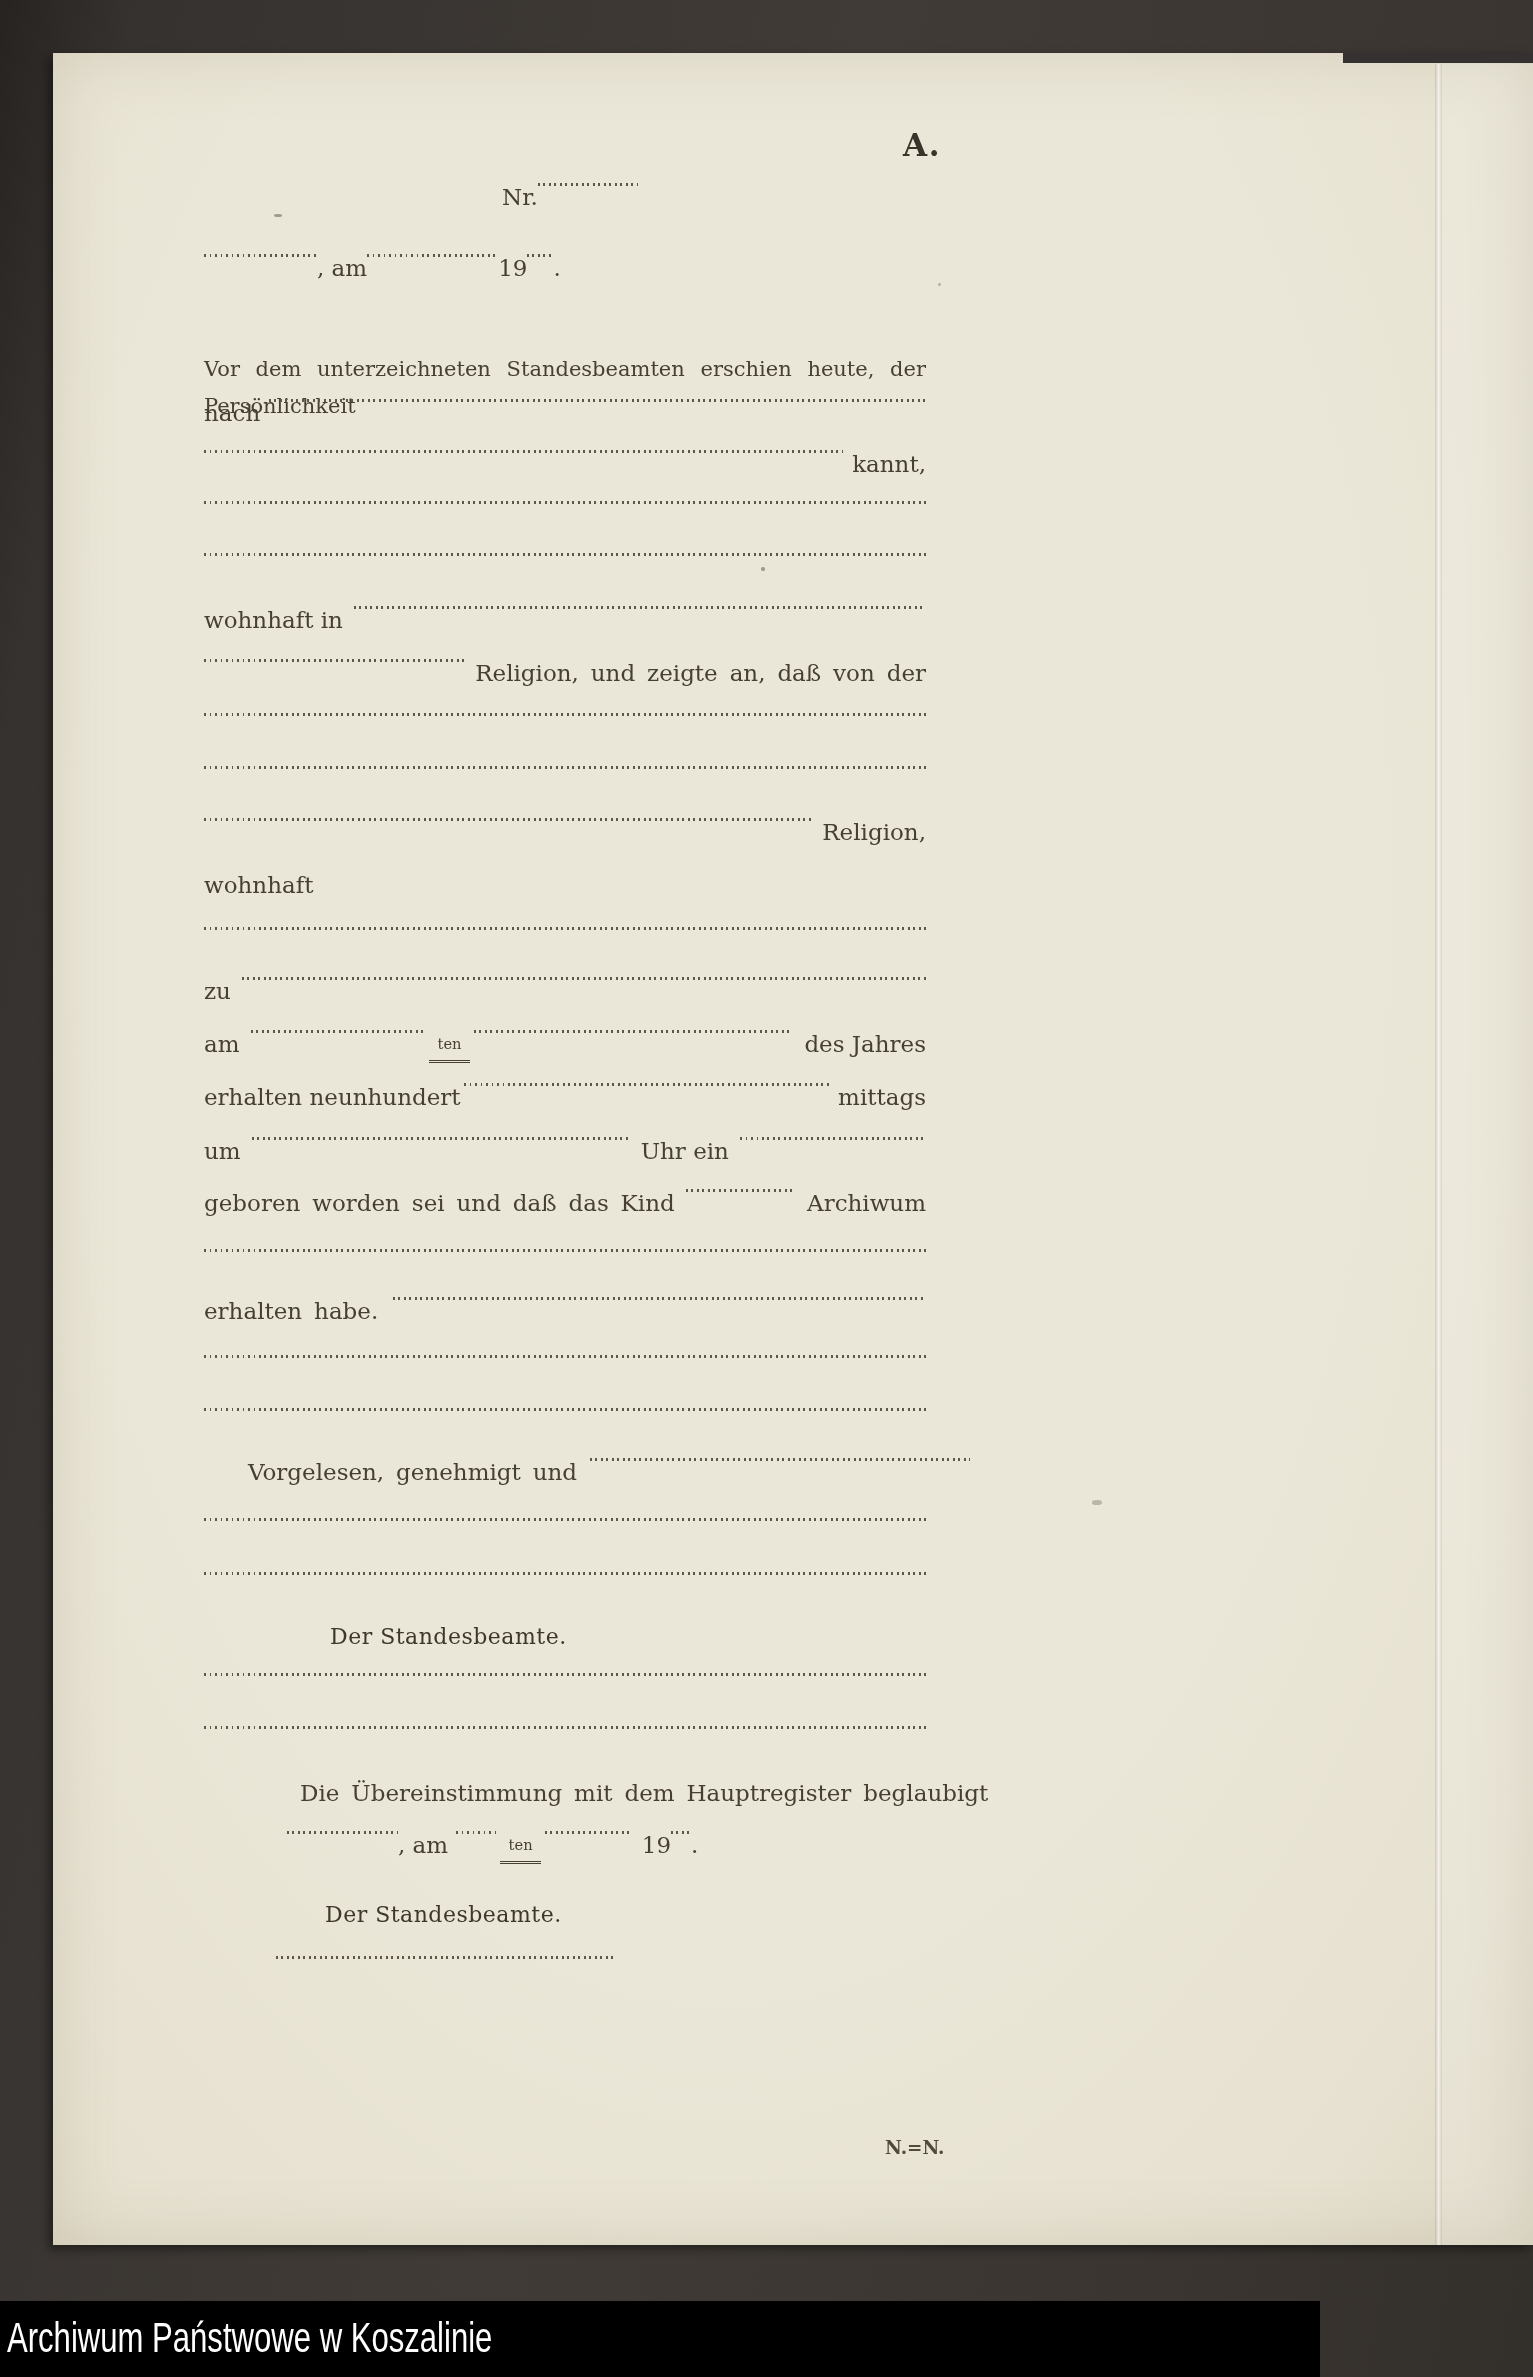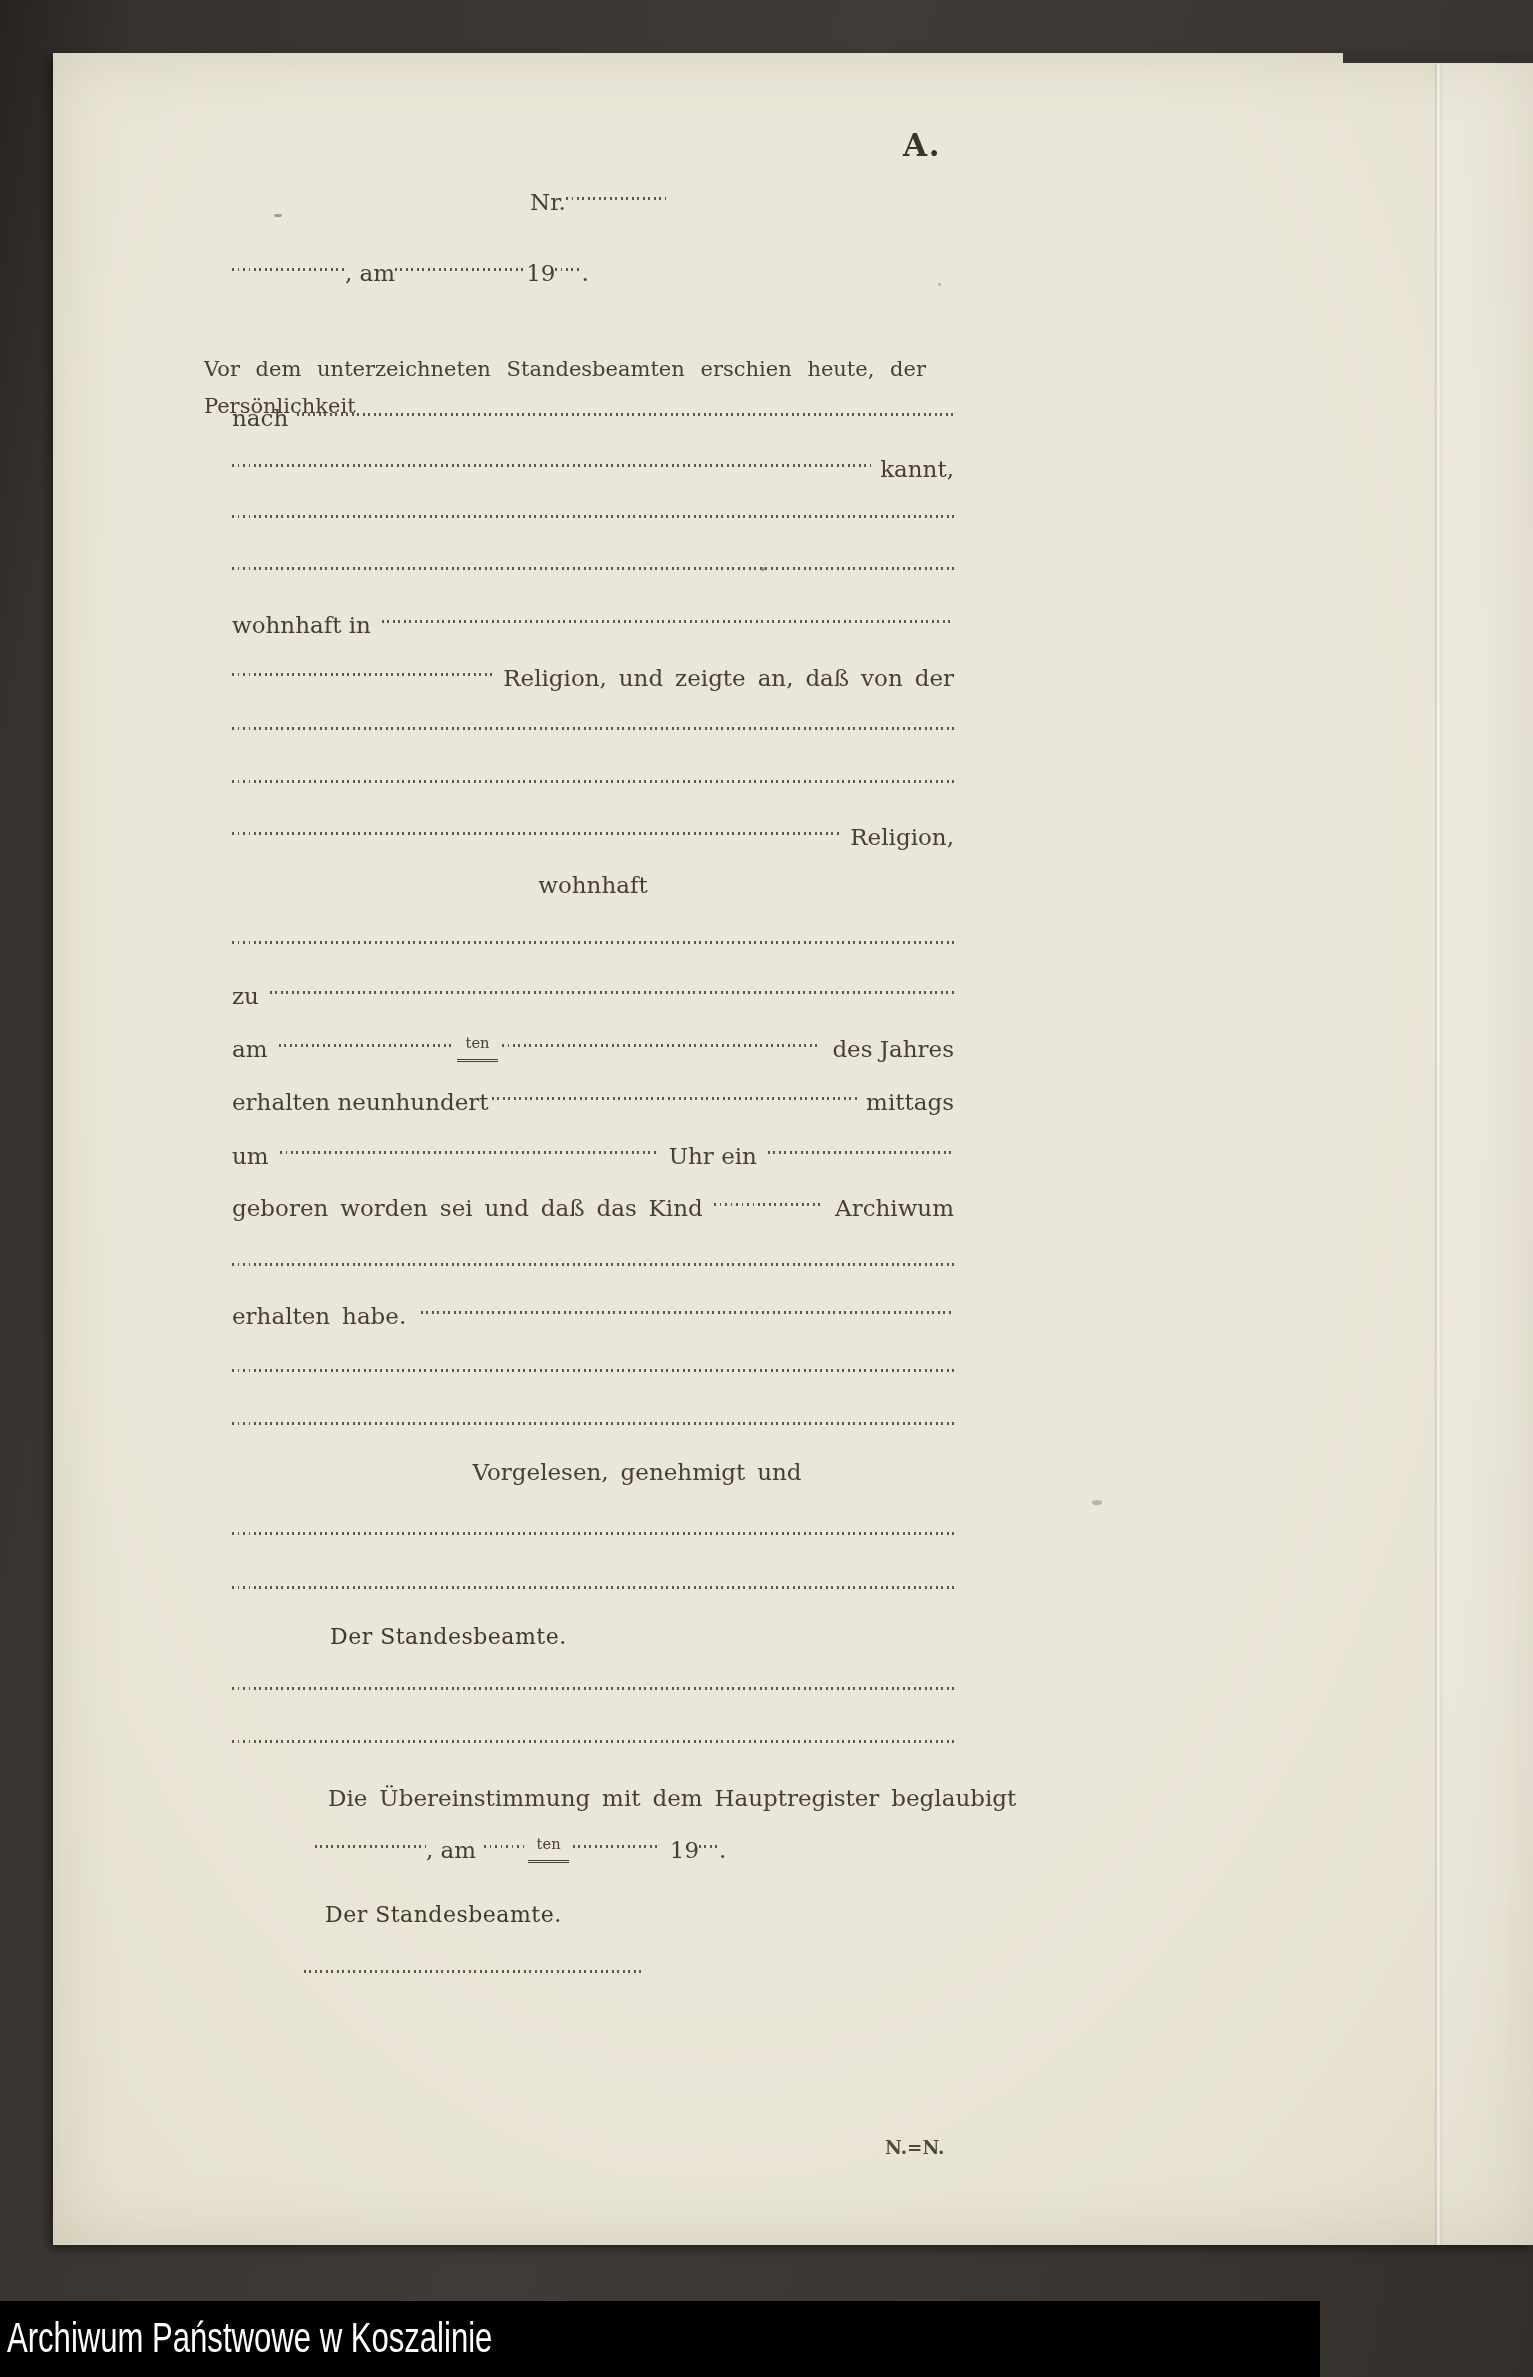--- a/index.html
+++ b/index.html
@@ -6,22 +6,22 @@
   .stage{position:relative;width:1533px;height:2377px;overflow:hidden;
     background:linear-gradient(100deg,#272320 0%,#363230 7%,#403b36 45%,#3a3531 80%,#332f2b 100%);
     font-family:"DejaVu Serif","Liberation Serif",serif;}
   .paper{position:absolute;left:53px;top:53px;width:1480px;height:2192px;
     background:radial-gradient(ellipse at 45% 38%,#ebe7d8 55%,#e6e1d0 85%,#ded8c5 100%);
     box-shadow:inset 0 0 65px rgba(140,128,100,.22), -3.7px 3.7px 9.2px rgba(0,0,0,.45);}
   .top-dark-right{position:absolute;left:1290px;top:0;width:190px;height:10px;background:#353130;}
   .crease{position:absolute;left:1382px;top:11px;width:6.5px;height:2181px;
     background:linear-gradient(to right,rgba(90,80,60,.18),rgba(255,255,255,.55),rgba(90,80,60,.10));}
   .back-sheet{position:absolute;left:1389px;top:11px;width:91px;height:2181px;background:rgba(255,255,255,.14);}
-  .row{position:absolute;left:151px;width:722px;height:37px;display:flex;align-items:center;
-    font-size:23px;color:#473f32;white-space:nowrap;margin-left:28px;}
+  .row{position:absolute;left:151px;width:722px;height:37px;display:flex;align-items:flex-start;
+    font-size:23px;color:#473f32;white-space:nowrap;}
   .row span{line-height:28px;}
   .dl{height:2.8px;margin-bottom:6.5px;
     background:repeating-linear-gradient(to right,#5f5848 0 1.8px,transparent 1.8px 5.5px);}
   .grow{flex:1;}
   .ws{word-spacing:4.6px;}
   .jline{position:absolute;left:151px;width:722px;height:37px;font-size:21px;line-height:37px;
     color:#473f32;text-align:justify;text-align-last:justify;word-spacing:5.5px;}
   .ten{font-size:14.7px;line-height:14.7px;padding:0 8.3px 1.8px;border-bottom:3.7px double #473f32;margin:0 3.7px 5.5px;}
   .heading{position:absolute;left:168px;width:722px;height:39px;font-size:22px;font-weight:normal;
     color:#3e372a;letter-spacing:0.5px;}
@@ -150,21 +150,21 @@
       <div class="dl grow" style="margin-left:14.7px;"></div>
     </div>
 
     <div class="row" style="top:1302px;">
         <div class="dl grow"></div>
       </div>
     <div class="row" style="top:1355px;">
         <div class="dl grow"></div>
       </div>
 
-    <div class="row" style="top:1405px;padding-left:44px;flex-direction:column;">
+    <div class="row" style="top:1405px;padding-left:44px;">
       <span class="ws">Vorgelesen, genehmigt und</span>
       <div class="dl grow" style="margin-left:13px;"></div>
     </div>
 
     <div class="row" style="top:1465px;">
         <div class="dl grow"></div>
       </div>
     <div class="row" style="top:1519px;">
         <div class="dl grow"></div>
       </div>

